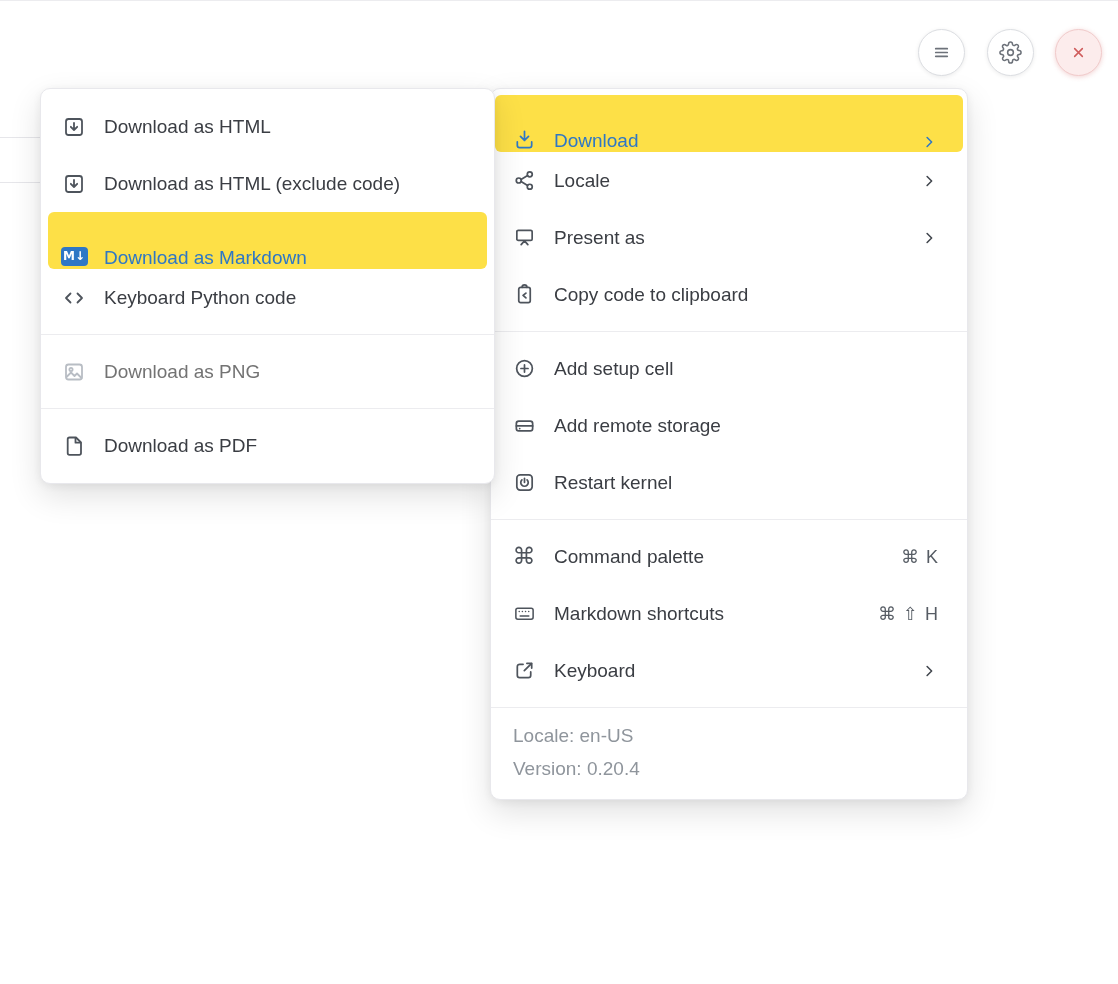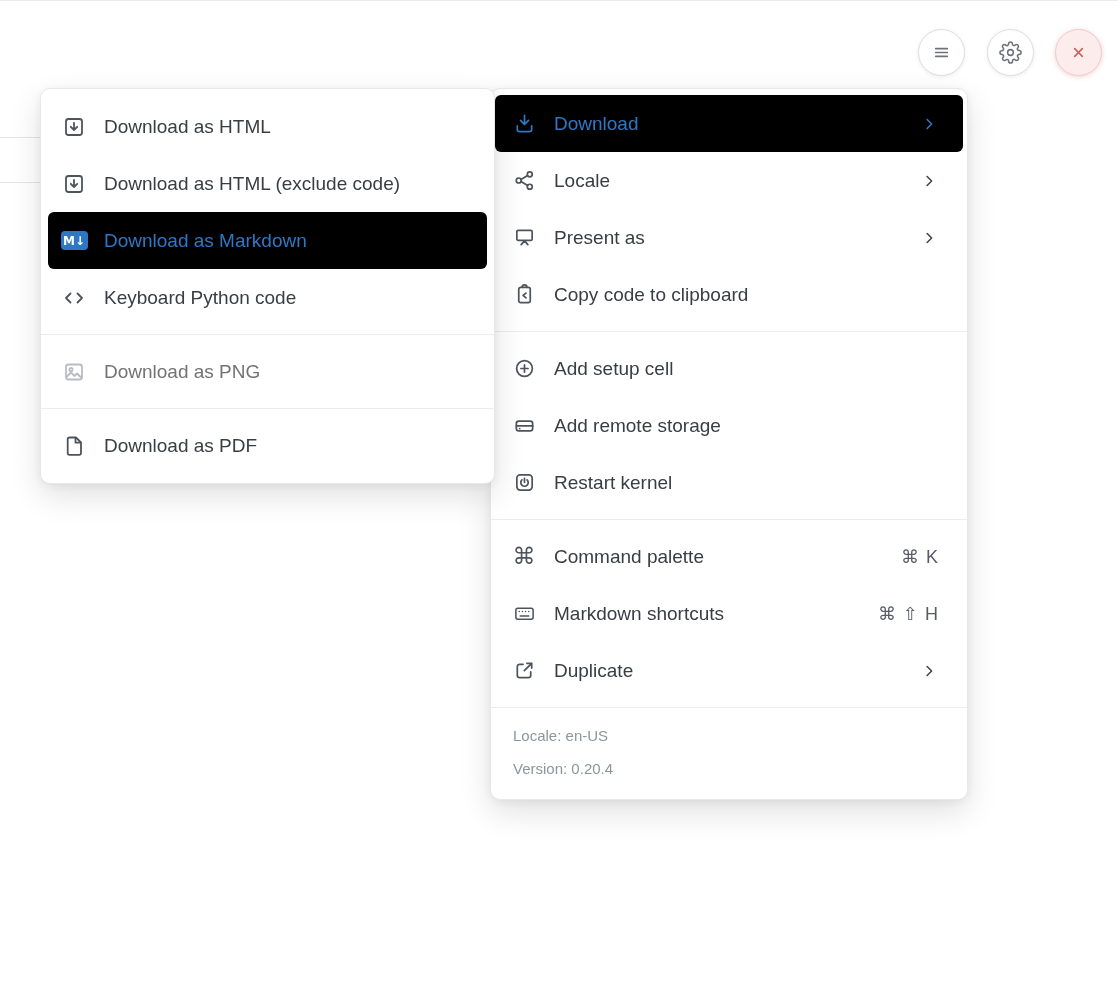--- a/index.html
+++ b/index.html
@@ -30,33 +30,33 @@
   #main-menu{left:490px;top:88px;width:478px;padding:6px 4px 0;}
   #download-submenu{left:40px;top:88px;width:455px;padding:9px 7px;}
 
   .mi{height:57px;display:flex;align-items:center;padding:0 24px 0 16px;border-radius:6px;
     color:#3a3d43;font-size:19px;cursor:pointer;}
   .mi .ic{width:26px;height:26px;display:flex;align-items:center;justify-content:center;
     margin-right:17px;color:#4e545c;flex:none;}
   .mi .lbl{flex:1;white-space:nowrap;}
   .mi .chev{width:20px;height:20px;color:#41464d;flex:none;display:flex;align-items:center;justify-content:center;}
   .mi .shortcut{color:#565c64;font-size:18px;letter-spacing:1px;white-space:nowrap;}
-  .mi.hl{background:#000000;color:#2e77c5;}
+  .mi.hl{background:#fde047;color:#2e77c5;align-items:flex-end;}
   .mi.hl .ic,.mi.hl .chev{color:#2e77c5;}
   .mi.disabled{color:#737373;cursor:default;}
   .mi.disabled .ic{color:#b8bdc4;}
 
   #download-submenu .mi{padding:0 16px 0 12px;}
   #download-submenu .mi .ic{width:28px;margin-right:16px;}
 
   .sep{border-top:1px solid #ececef;margin:8px -4px;}
   #download-submenu .sep{margin:8px -7px;}
 
   .menu-footer{border-top:1px solid #ececef;margin:8px -4px 0;padding:11px 22px 14px;
-    color:#8f959c;font-size:15px;line-height:33px;}
+    color:#8f959c;font-size:19px;line-height:33px;}
 
   .cmd-glyph{font-size:23px;line-height:1;font-family:"DejaVu Sans",sans-serif;}
   .md-badge{width:27px;height:19px;background:#2e77c5;border-radius:4px;color:#fff;
     font-size:12px;font-weight:bold;display:flex;align-items:center;justify-content:center;
     font-family:"DejaVu Sans",sans-serif;}
   svg{stroke:currentColor;fill:none;stroke-width:1.8;stroke-linecap:round;stroke-linejoin:round;}
 </style>
 </head>
 <body>
 
@@ -204,21 +204,21 @@
   </div>
 
   <div class="mi">
     <span class="ic">
       <svg width="23" height="23" viewBox="0 0 24 24">
           <path d="M10.5 5.5H7a2.5 2.5 0 0 0-2.5 2.5v9A2.5 2.5 0 0 0 7 19.5h9a2.5 2.5 0 0 0 2.5-2.5v-3.5"></path>
           <path d="M14.5 4.5h5v5"></path>
           <path d="M11.8 12.2l7.4-7.4"></path>
         </svg>
     </span>
-    <span class="lbl">Duplicate</span>
+    <span class="lbl">Keyboard</span>
     <span class="chev">
       <svg width="18" height="18" viewBox="0 0 24 24" style="stroke-width:2.1">
           <path d="M9.5 6l6 6-6 6"></path>
         </svg>
     </span>
   </div>
 
   <div class="menu-footer">
     <div>Locale: en-US</div>
     <div>Version: 0.20.4</div>

